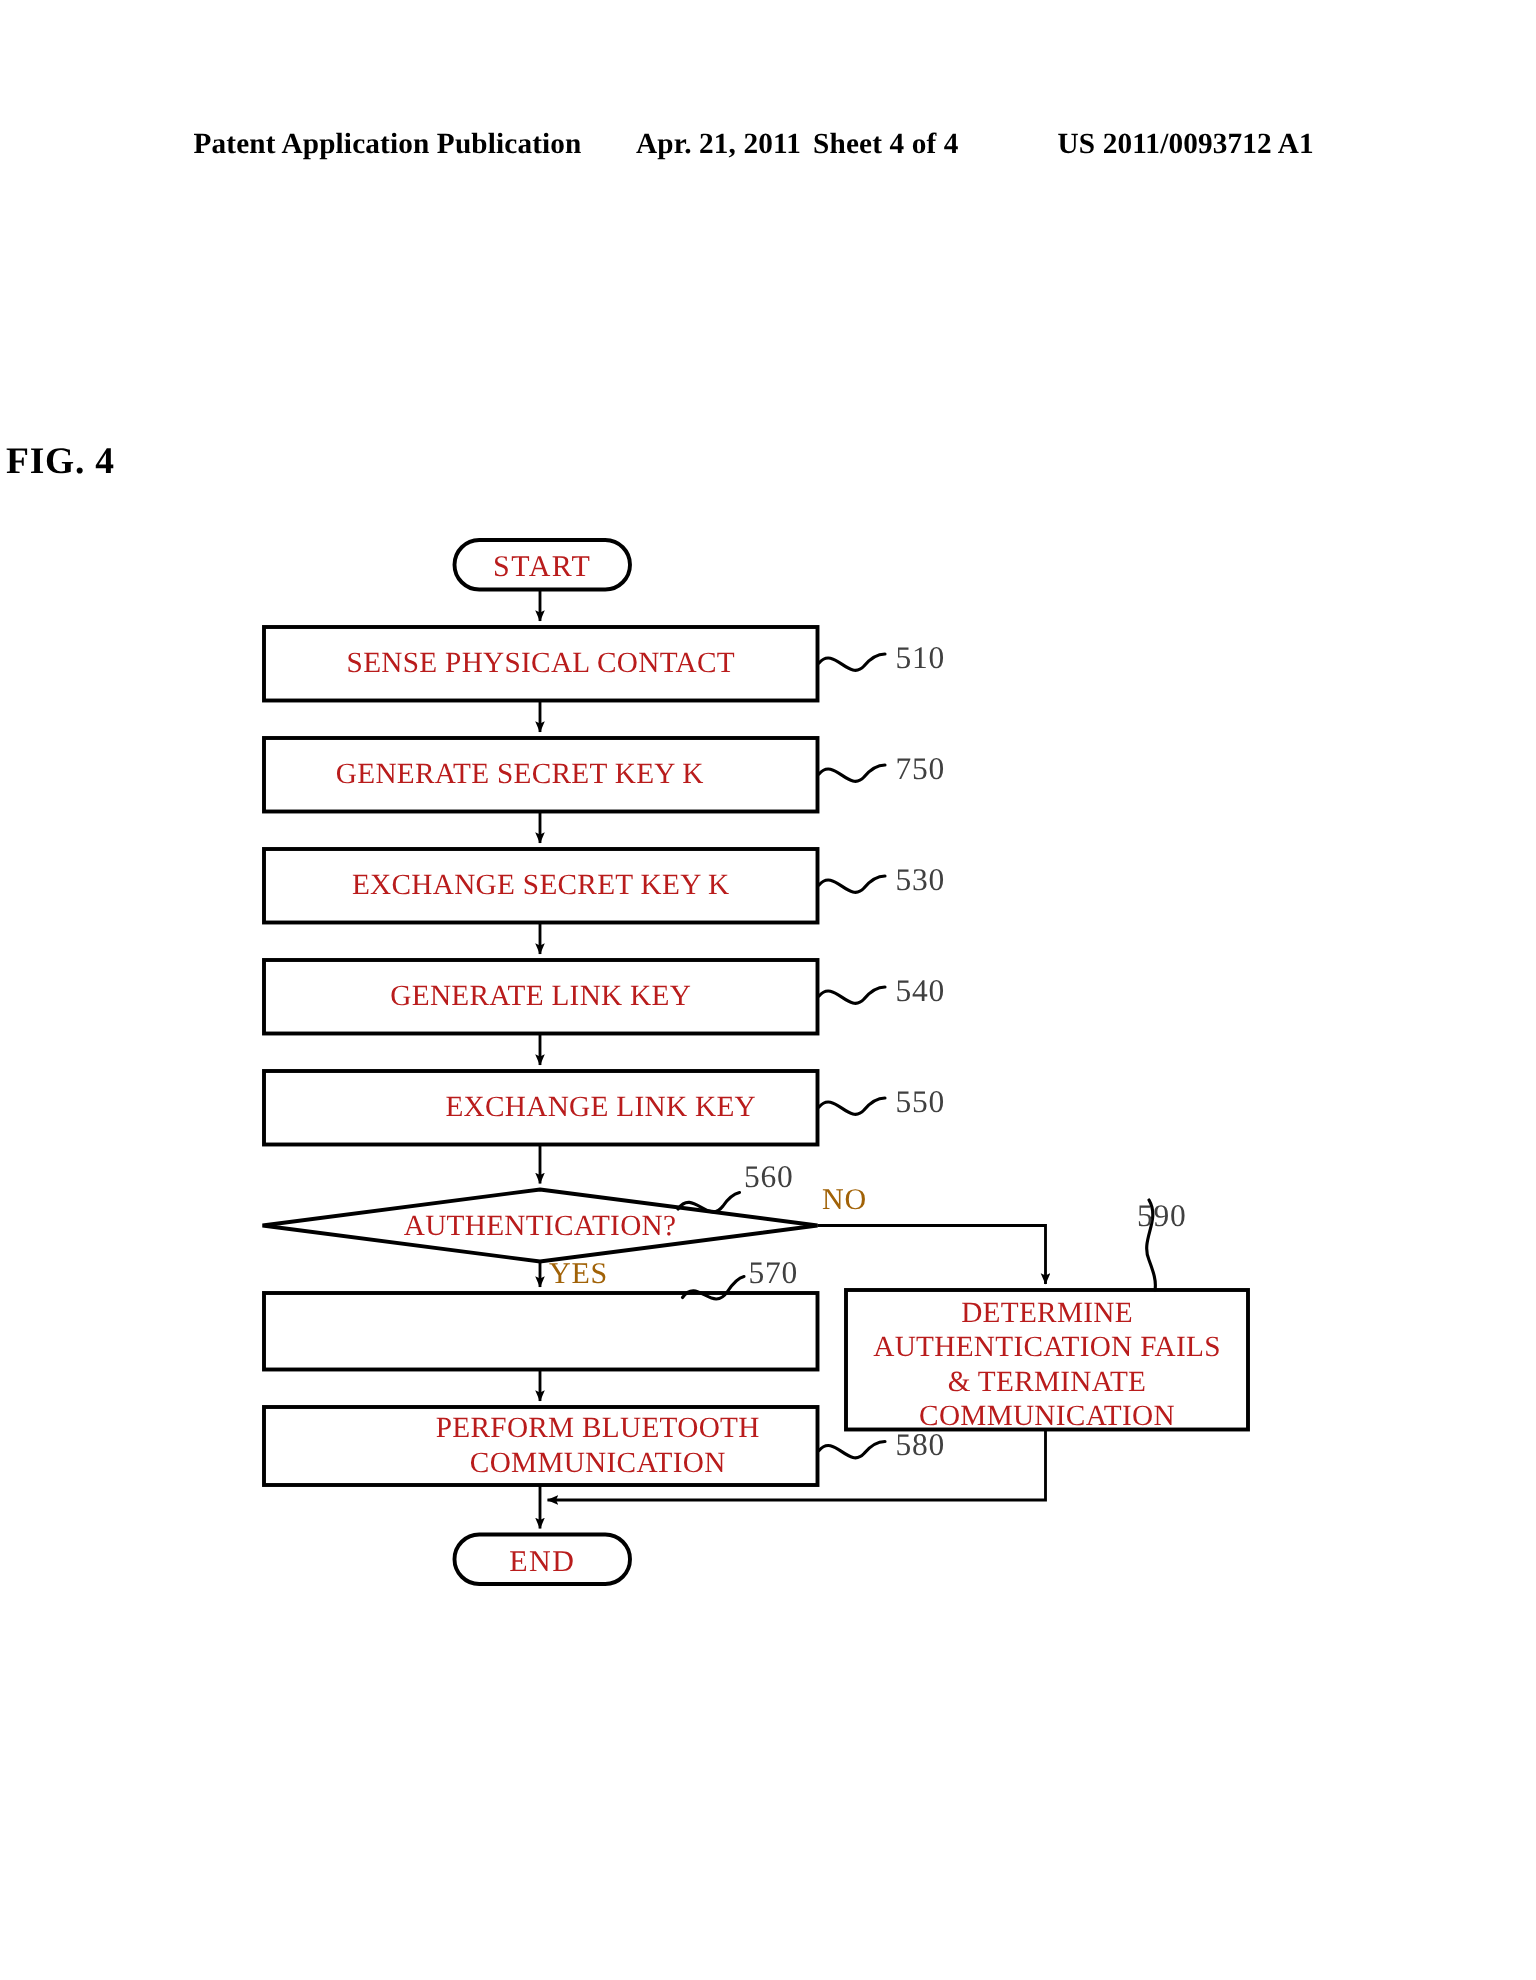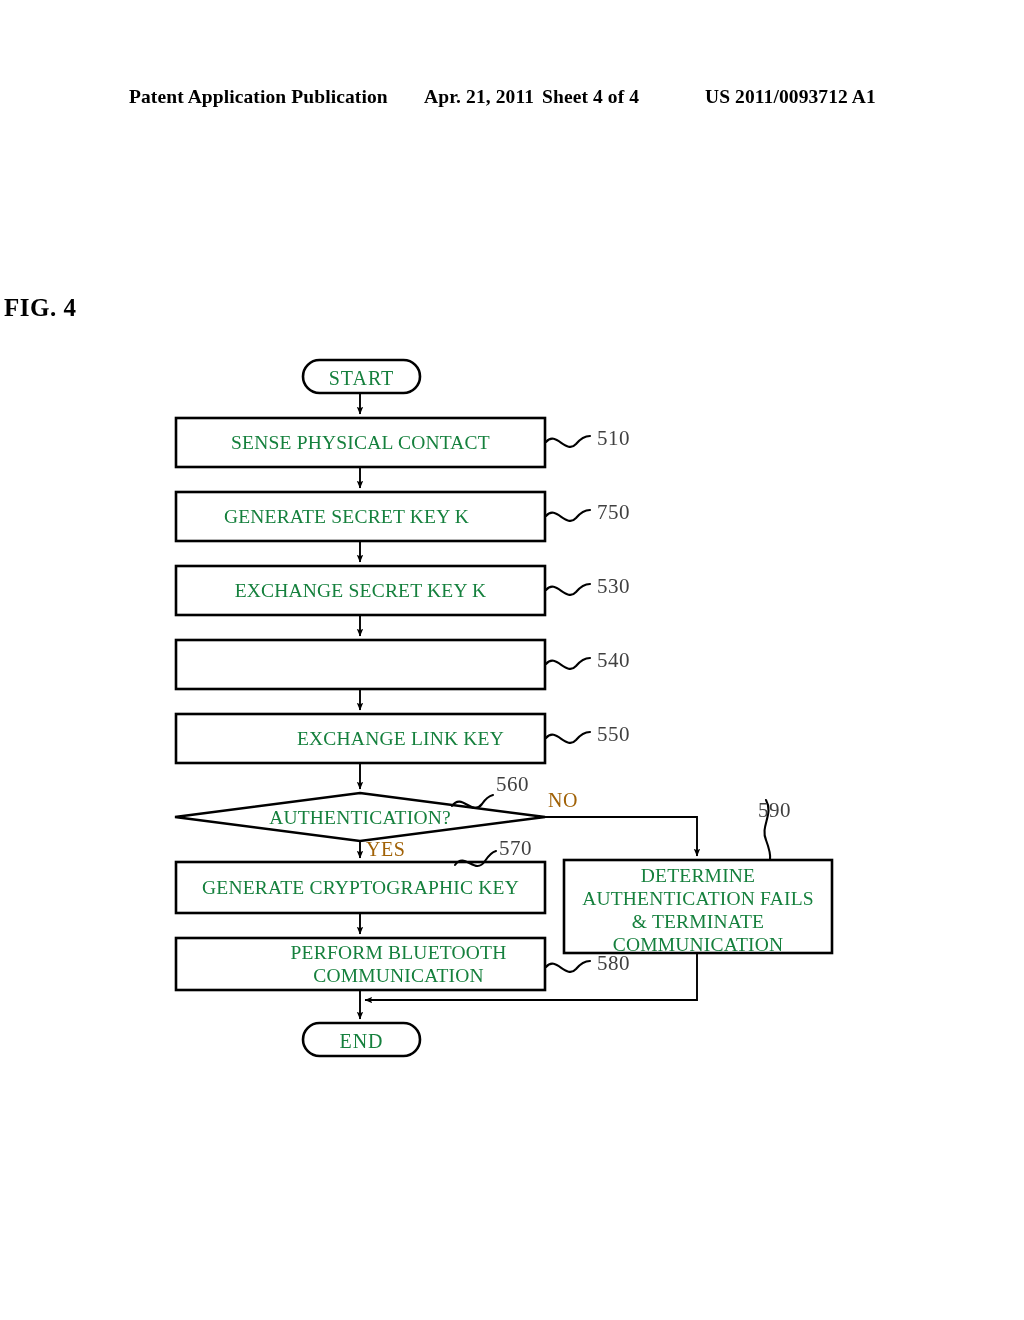--- a/index.html
+++ b/index.html
@@ -77,21 +77,21 @@
   }
 
   
   .node-label {
     position: absolute;
     text-align: center;
     font-size: 19.5px;
     line-height: 23px;
     letter-spacing: 0.2px;
     white-space: pre-line;
-    color: #15803d;
+    color: #b91c1c;
     pointer-events: none;
   }
   .term-label {
     font-size: 20px;
     letter-spacing: 1px;
   }
   .ref-num {
     position: absolute;
     font-size: 21px;
     letter-spacing: 0.5px;
@@ -176,25 +176,25 @@
       <path d="M546,967 C556,955 566,980 576,969 C581,963 585,961 590,961"></path>
       <path d="M766,800 C774,814 760,826 766,840 C769,848 771,854 770,860"></path>
     </g>
   </svg>
 
   <div class="node-label term-label" style="left:303px; top:367px; width:117px;">START</div>
 
   <div class="node-label" style="left:176px; top:431px; width:369px;">SENSE PHYSICAL CONTACT</div>
   <div class="node-label" style="left:176px; top:505px; width:341px;">GENERATE SECRET KEY K</div>
   <div class="node-label" style="left:176px; top:579px; width:369px;">EXCHANGE SECRET KEY K</div>
+  <div class="node-label" style="left:176px; top:653px; width:369px;">GENERATE LINK KEY</div>
   <div class="node-label" style="left:176px; top:727px; width:369px;padding-left:40px;">EXCHANGE LINK KEY</div>
 
   <div class="node-label" style="left:200px; top:806px; width:320px;">AUTHENTICATION?</div>
 
-  <div class="node-label" style="left:176px; top:876px; width:369px;">GENERATE CRYPTOGRAPHIC KEY</div>
   <div class="node-label" style="left:176px; top:941px; width:369px;padding-left:38px;">PERFORM BLUETOOTH
 COMMUNICATION</div>
   <div class="node-label" style="left:564px; top:864px; width:268px;">DETERMINE
 AUTHENTICATION FAILS
 &amp; TERMINATE
 COMMUNICATION</div>
 
   <div class="node-label term-label" style="left:303px; top:1030px; width:117px;">END</div>
 
   <div class="ref-num" style="left:597px; top:426px;">510</div>

